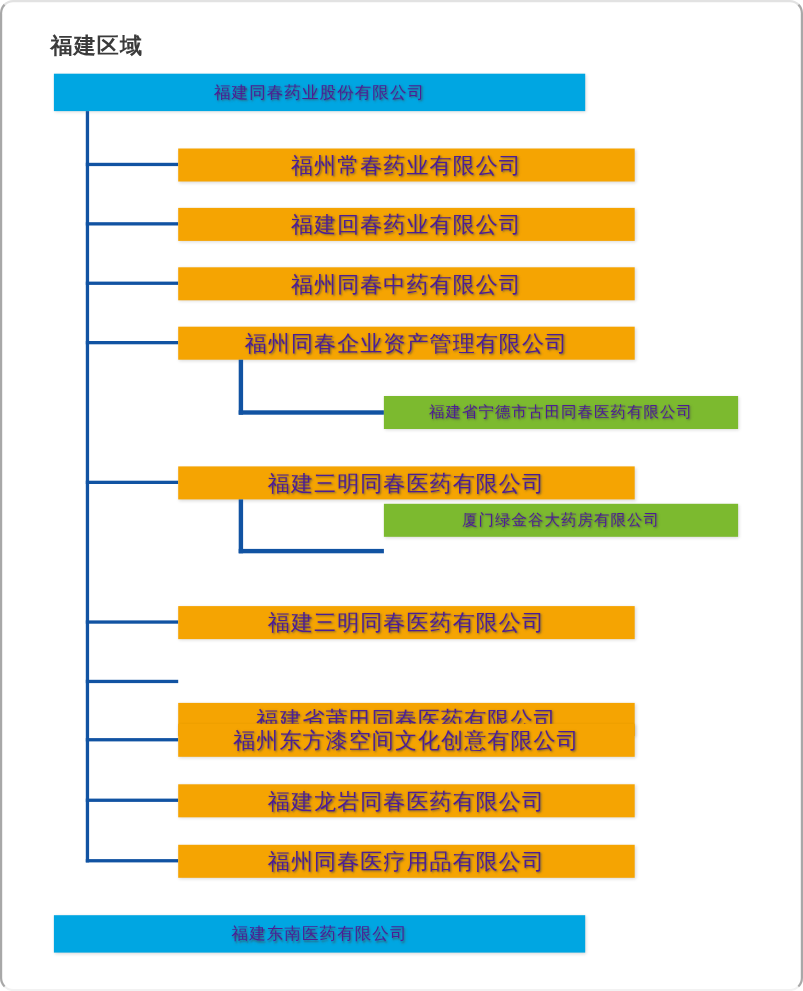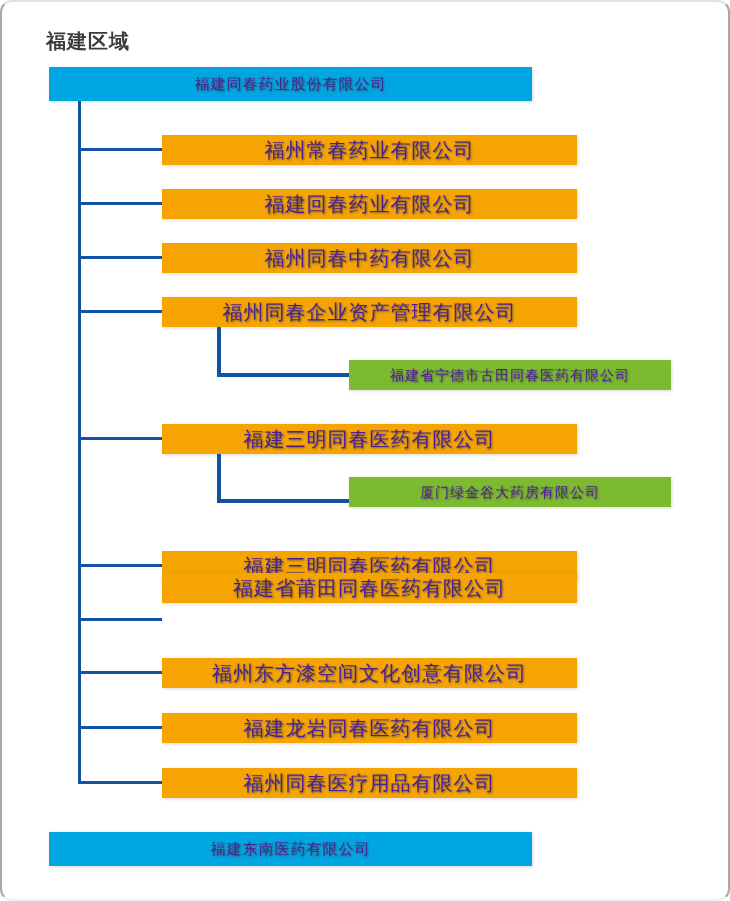--- a/index.html
+++ b/index.html
@@ -89,28 +89,28 @@
   <div class="line" style="left:76px;top:669px;width:84px;height:3px"></div>
   <div class="line" style="left:76px;top:724px;width:84px;height:3px"></div>
   <div class="line" style="left:76px;top:779px;width:84px;height:3px"></div>
 
   <div class="node orange" style="top:133px">福州常春药业有限公司</div>
   <div class="node orange" style="top:187px">福建回春药业有限公司</div>
   <div class="node orange" style="top:241px">福州同春中药有限公司</div>
   <div class="node orange" style="top:295px">福州同春企业资产管理有限公司</div>
   <div class="node orange" style="top:422px">福建三明同春医药有限公司</div>
   <div class="node orange" style="top:549px">福建三明同春医药有限公司</div>
-  <div class="node orange" style="top:571px">福建省莆田同春医药有限公司</div>
+  <div class="node orange" style="top:637px">福建省莆田同春医药有限公司</div>
   <div class="node orange" style="top:656px">福州东方漆空间文化创意有限公司</div>
   <div class="node orange" style="top:766px">福州同春医疗用品有限公司</div>
   <div class="node orange" style="top:711px">福建龙岩同春医药有限公司</div>
 
   <div class="line" style="left:215px;top:325px;width:4px;height:50px"></div>
   <div class="line" style="left:215px;top:371px;width:132px;height:4px"></div>
   <div class="line" style="left:215px;top:452px;width:4px;height:49px"></div>
   <div class="line" style="left:215px;top:497px;width:132px;height:4px"></div>
 
   <div class="node green" style="top:358px">福建省宁德市古田同春医药有限公司</div>
-  <div class="node green" style="top:475px">厦门绿金谷大药房有限公司</div>
+  <div class="node green" style="top:456px">厦门绿金谷大药房有限公司</div>
 
   <div class="node blue" style="top:830px">福建东南医药有限公司</div>
 
 </div>
 
 </body></html>

